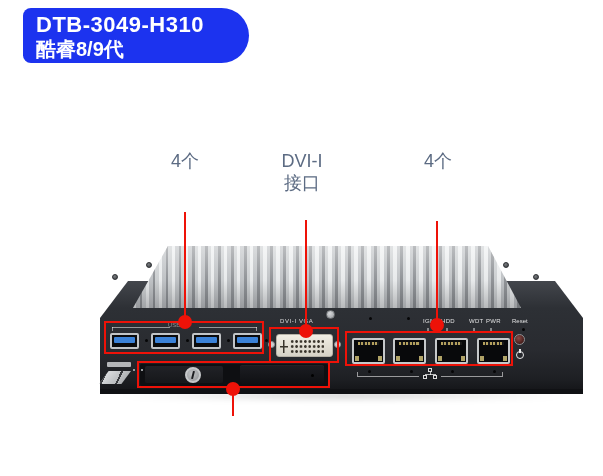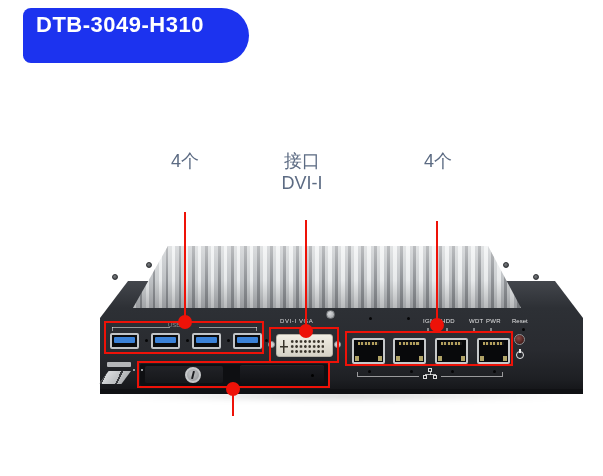--- a/index.html
+++ b/index.html
@@ -143,28 +143,29 @@
   .logo-dashes{left:133px;top:369px;width:2px;height:2px;background:#9a9da0;z-index:6;
        box-shadow:4px 0 0 #9a9da0,8px 0 0 #9a9da0;}
 </style>
 </head>
 <body>
 
 <div id="stage">
 
   <div class="abs badge">
     <div class="l1">DTB-3049-H310</div>
+    <div class="l2">酷睿8/9代</div>
   </div>
 
   <div class="abs callout co-usb">
     <div>4个</div>
   </div>
   <div class="abs callout co-dvi">
+    <div>DVI-I</div>
     <div>接口</div>
-    <div>DVI-I</div>
   </div>
   <div class="abs callout co-lan">
     <div>4个</div>
   </div>
 
   <div class="abs shadow"></div>
   <div class="abs body"></div>
   <div class="abs body-edge"></div>
   <div class="abs heatsink"></div>
   <div class="abs screw sc1"></div>

